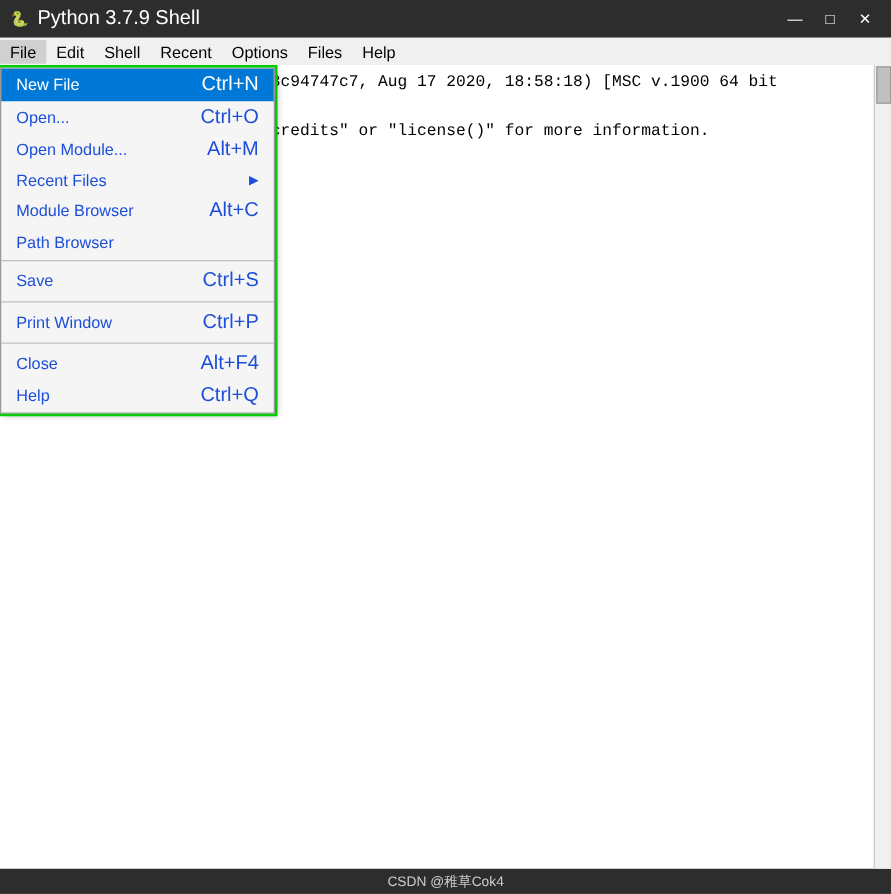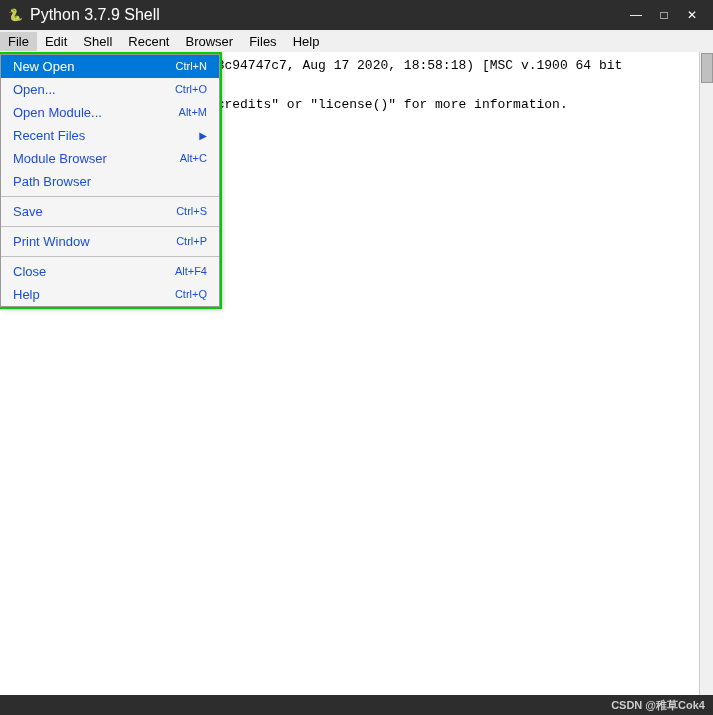--- a/index.html
+++ b/index.html
@@ -95,21 +95,21 @@
       color: #1d4ed8;
       white-space: nowrap;
     }
     .dropdown-item.highlighted {
       background: #0078d7;
       color: #fff;
     }
     .dropdown-item .shortcut {
       margin-left: 30px;
       color: inherit;
-      font-size: 11px;
+      font-size: 16px;
     }
     .dropdown-separator {
       height: 1px;
       background: #c0c0c0;
       margin: 3px 0;
     }
     .dropdown-item .arrow {
       font-size: 10px;
     }
 
@@ -146,24 +146,23 @@
       border: 1px solid #999;
     }
 
     
     .status-bar {
       background: #2d2d2d;
       color: #ccc;
       height: 20px;
       display: flex;
       align-items: center;
-      justify-content: flex-end;
+      justify-content: center;
       padding: 0 8px;
       font-size: 11px;
-      font-weight: bold;
     }
   </style>
 </head>
 <body>
 
 <div class="title-bar">
   <span class="title-bar-icon">🐍</span>
   <span class="title-bar-text">Python 3.7.9 Shell</span>
   <div class="title-bar-controls">
     <button class="title-bar-btn">—</button>
@@ -171,21 +170,21 @@
     <button class="title-bar-btn close">✕</button>
   </div>
 </div>
 
 <div class="menu-bar">
   <div class="menu-item active">File
     
     <div class="dropdown">
 
       <div class="dropdown-item highlighted">
-        <span>New Open</span>
+        <span>New File</span>
         <span class="shortcut">Ctrl+N</span>
       </div>
       <div class="dropdown-item">
         <span>Open...</span>
         <span class="shortcut">Ctrl+O</span>
       </div>
       <div class="dropdown-item">
         <span>Open Module...</span>
         <span class="shortcut">Alt+M</span>
       </div>
@@ -218,21 +217,21 @@
       </div>
       <div class="dropdown-item">
         <span>Help</span>
         <span class="shortcut">Ctrl+Q</span>
       </div>
     </div>
   </div>
   <div class="menu-item">Edit</div>
   <div class="menu-item">Shell</div>
   <div class="menu-item">Recent</div>
-  <div class="menu-item">Browser</div>
+  <div class="menu-item">Options</div>
   <div class="menu-item">Files</div>
   <div class="menu-item">Help</div>
 </div>
 
 <div style="flex:1; background:#fff; position:relative; overflow:hidden;">
   <div class="shell-content">
     <div class="shell-line">
       <span>Python 3.7.9 (tags/v3.7.9:13c94747c7, Aug 17 2020, 18:58:18) [MSC v.1900 64 bit</span>
     </div>
     <div class="shell-line">

